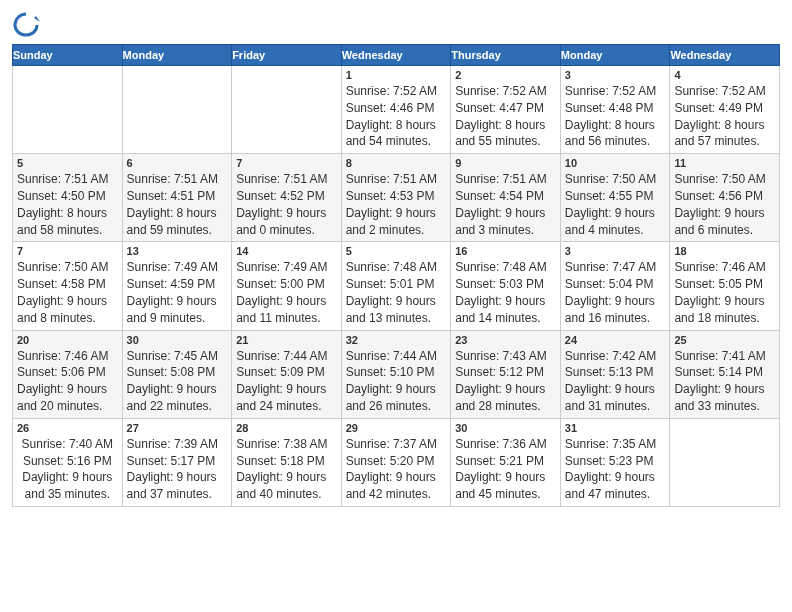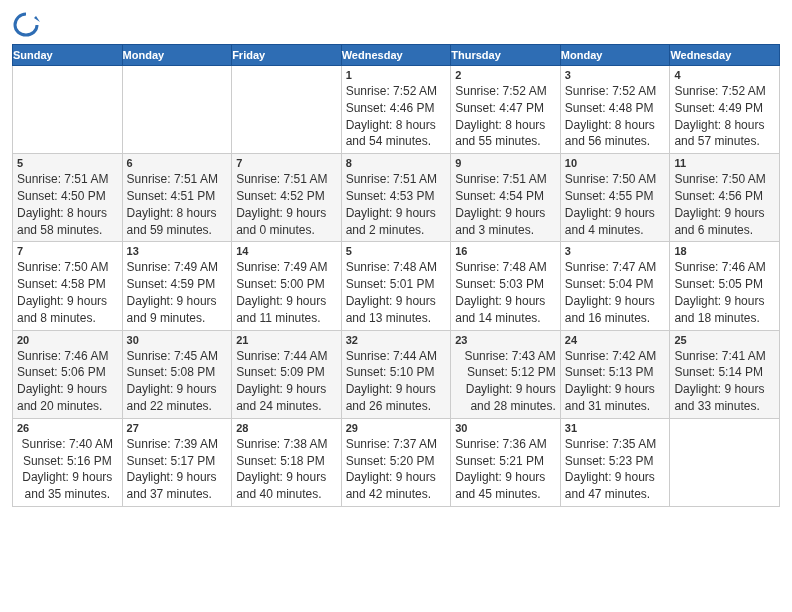--- a/index.html
+++ b/index.html
@@ -294,21 +294,21 @@
           </td>
           <td>
             <span class="day-number">32</span>
             <div class="day-info" style="white-space: pre-line;">Sunrise: 7:44 AM
 Sunset: 5:10 PM
 Daylight: 9 hours
 and 26 minutes.</div>
           </td>
           <td>
             <span class="day-number">23</span>
-            <div class="day-info" style="white-space: pre-line; text-align: right;">Sunrise: 7:43 AM
+            <div class="day-info" style="white-space: pre-line;">Sunrise: 7:43 AM
 Sunset: 5:12 PM
 Daylight: 9 hours
 and 28 minutes.</div>
           </td>
           <td>
             <span class="day-number">24</span>
             <div class="day-info" style="white-space: pre-line;">Sunrise: 7:42 AM
 Sunset: 5:13 PM
 Daylight: 9 hours
 and 31 minutes.</div>

